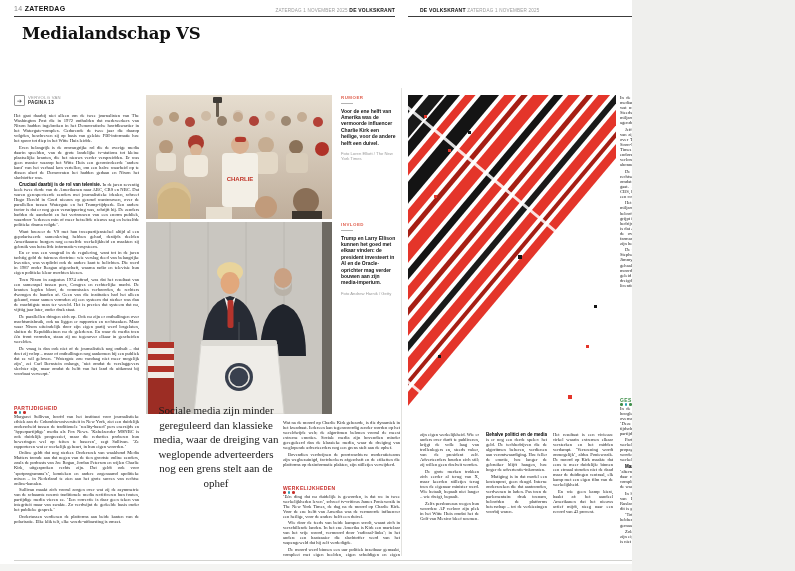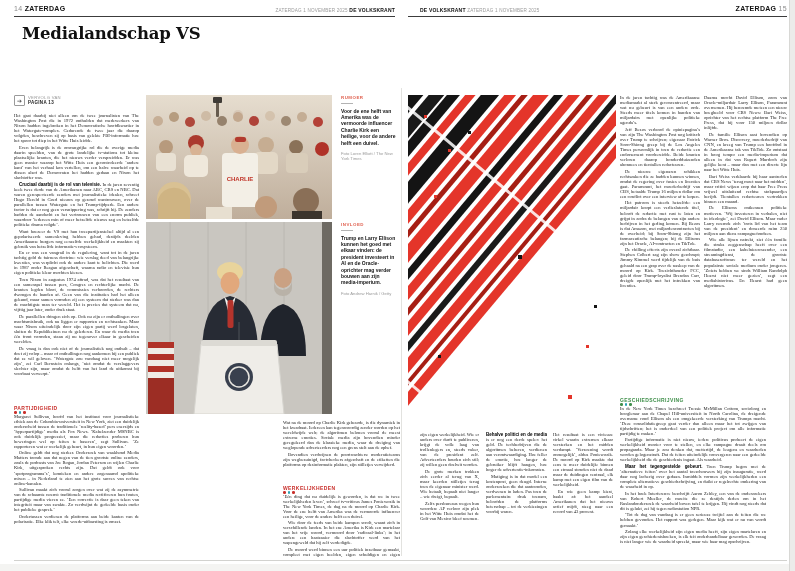--- a/index.html
+++ b/index.html
@@ -1,17 +1,17 @@
 <!DOCTYPE html>
 <html><head>
 <meta charset="utf-8">
 <style>
   *{margin:0;padding:0;box-sizing:border-box}
   html,body{background:#efefed}
-  .spread{position:relative;width:795px;height:571px;background:#fff;overflow:hidden;
+  .spread{position:relative;width:632px;height:571px;background:#fff;overflow:hidden;
           font-family:"Liberation Serif", serif;color:#1a1a1a}
   
   .folio{position:absolute;font-family:"Liberation Sans",sans-serif;font-size:7px;font-weight:bold;letter-spacing:.3px}
   .folio .num{color:#8a8a8a;font-weight:normal}
   .folio .day{color:#111}
   .dateline{position:absolute;font-family:"Liberation Sans",sans-serif;font-size:4.6px;color:#9a9a9a;letter-spacing:.2px}
   .dateline b{color:#111;font-size:5px}
   .headrule{position:absolute;height:1px;background:#3c3c3c}
   .page-title{position:absolute;left:22px;top:24px;font-family:"DejaVu Serif",serif;font-weight:bold;
               font-size:16.5px;letter-spacing:-.2px;color:#101010}
@@ -211,20 +211,21 @@
     </svg>
   </div>
 
   <div class="cap cap2">
     <div class="lab">INVLOED</div>
     <div class="rule"></div>
     <div class="txt">Trump en Larry Ellison kunnen het goed met elkaar vinden: de president investeert in AI en de Oracle-oprichter mag verder bouwen aan zijn media-imperium.</div>
     <div class="credit">Foto Andrew Harnik / Getty</div>
   </div>
 
+  <div class="pullquote">Sociale media zijn minder gereguleerd dan klassieke media, waar de dreiging van weglopende adverteerders nog een grens stelt aan de ophef</div>
 
   <div class="tcol col3a">
     <div>
         <p>Wat na de moord op Charlie Kirk gebeurde, is die dynamiek in het kwadraat. Iedereen kan tegenwoordig zender worden op het wereldwijde web; de algoritmen belonen vooral de meest extreme emoties. Sociale media zijn bovendien minder gereguleerd dan de klassieke media, waar de dreiging van weglopende adverteerders nog een grens stelt aan de ophef.</p>
         <p>Bovendien verdwijnen de poortwachters: moderatieteams zijn wegbezuinigd, factcheckers afgeschaft en de etiketten die platforms op desinformatie plakten, zijn stilletjes verwijderd.</p>
       </div>
   </div>
   <div class="tcol col3b">
     <span class="sect-dots"><i class="d-red"></i><i class="d-teal"></i><i class="d-red"></i></span>
     <div class="sect-h red">WERKELIJKHEDEN</div>

